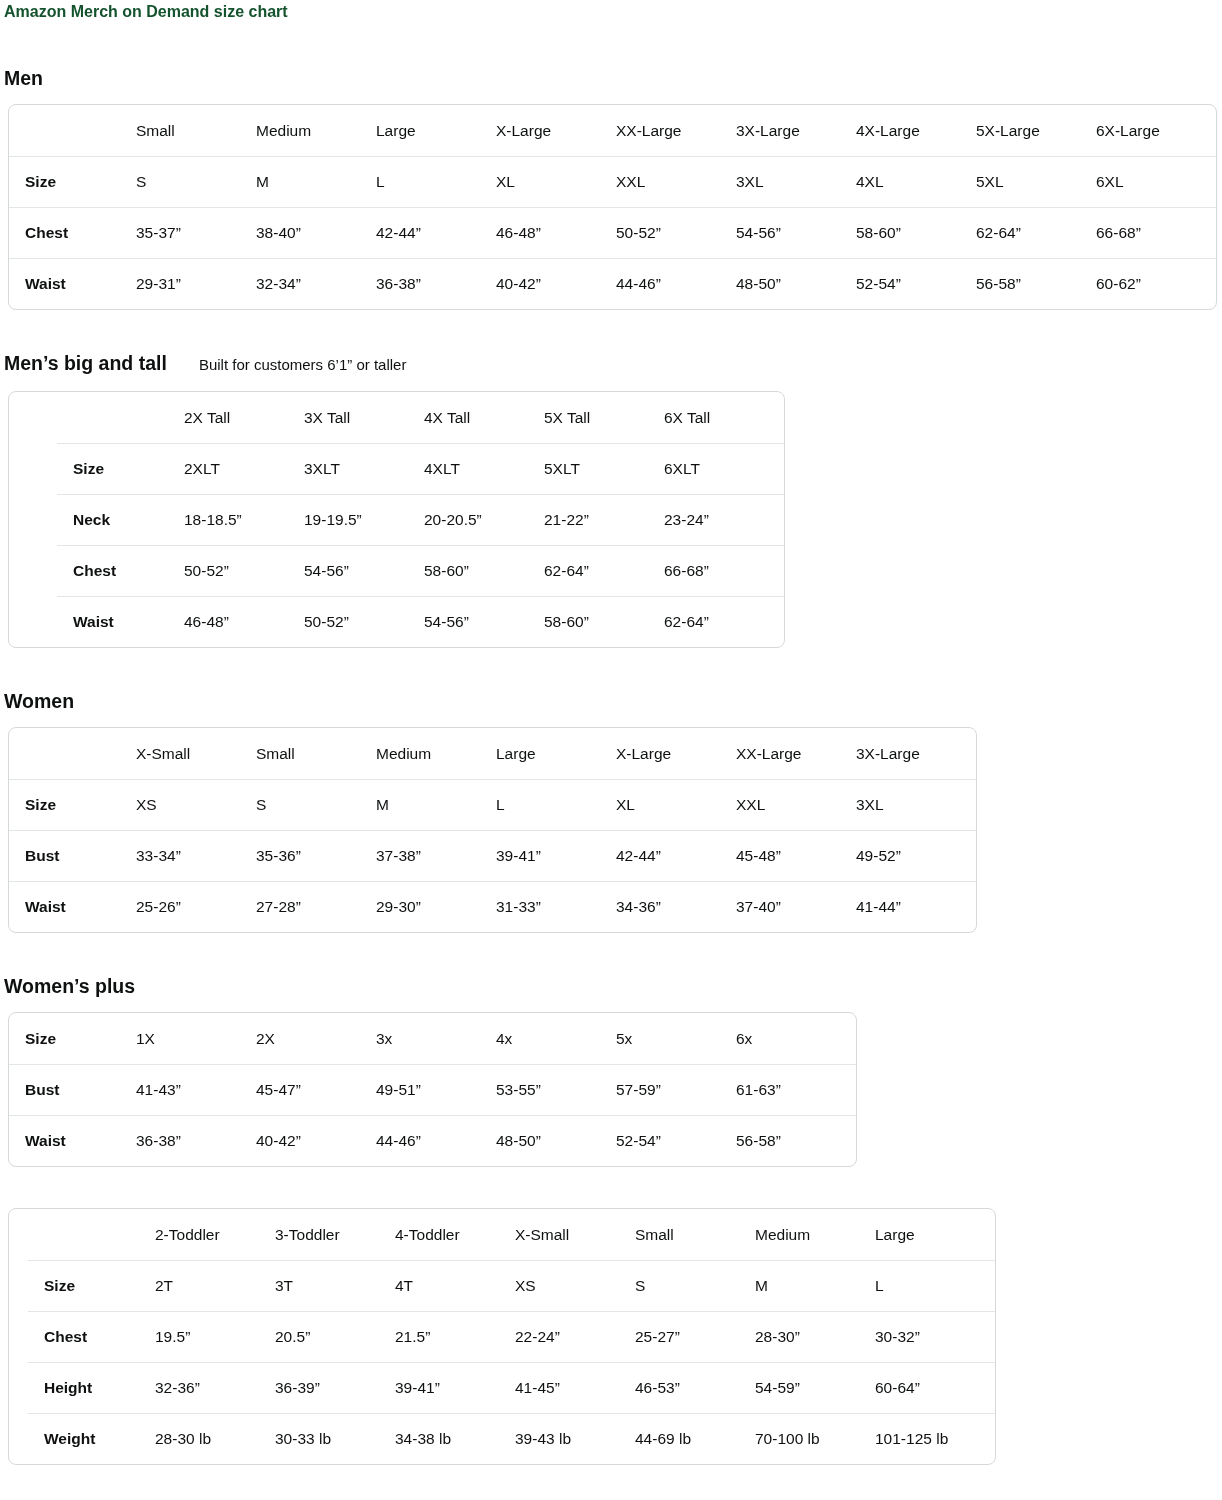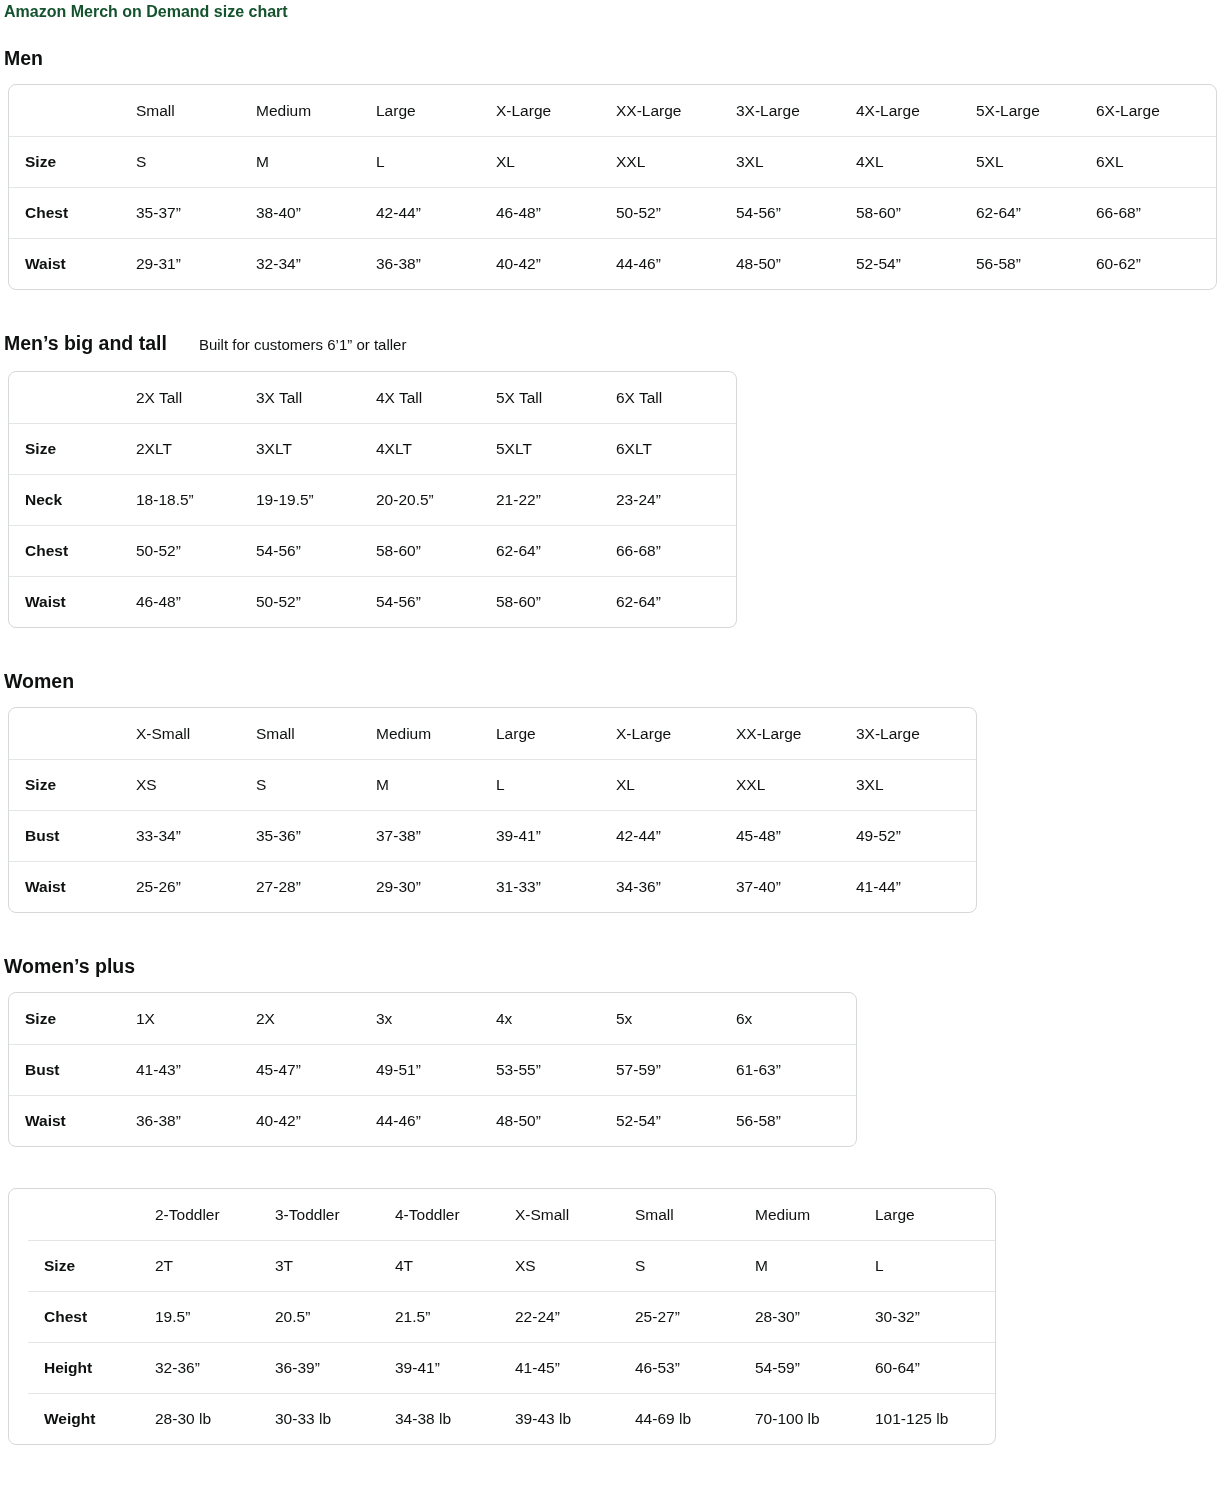--- a/index.html
+++ b/index.html
@@ -14,21 +14,21 @@
 
   .page-title {
     font-size: 16px;
     font-weight: 700;
     line-height: 20px;
     margin: 0;
     color: #14532d;
   }
 
   .section { margin-top: 41px; }
-  .section.first { margin-top: 24px; }
+  .section.first { margin-top: 44px; }
 
   .section-heading {
     font-size: 19.5px;
     font-weight: 700;
     line-height: 24px;
     margin: 0;
     color: #0f1111;
   }
   .section-subtitle {
     font-size: 15px;
@@ -129,21 +129,21 @@
           <td>52-54”</td>
           <td>56-58”</td>
           <td>60-62”</td>
         </tr>
       </tbody>
     </table>
 </div>
 
 <div class="section">
   <h2 class="section-heading"><span>Men’s big and tall</span><span class="section-subtitle">Built for customers 6’1” or taller</span></h2>
-  <table class="size-table" style="width: 727px;">
+  <table class="size-table" style="width: 727px; padding-left: 48px;">
       <colgroup>
         <col style="width:127px">
         <col style="width:120px">
         <col style="width:120px">
         <col style="width:120px">
         <col style="width:120px">
         <col style="width:120px">
       </colgroup>
       <tbody>
         <tr>

